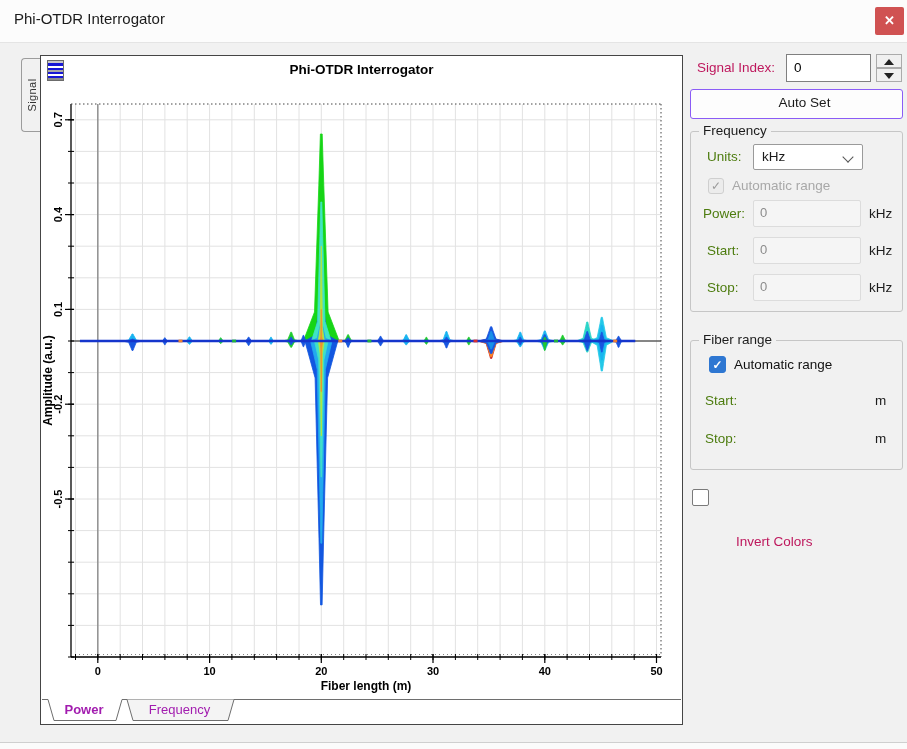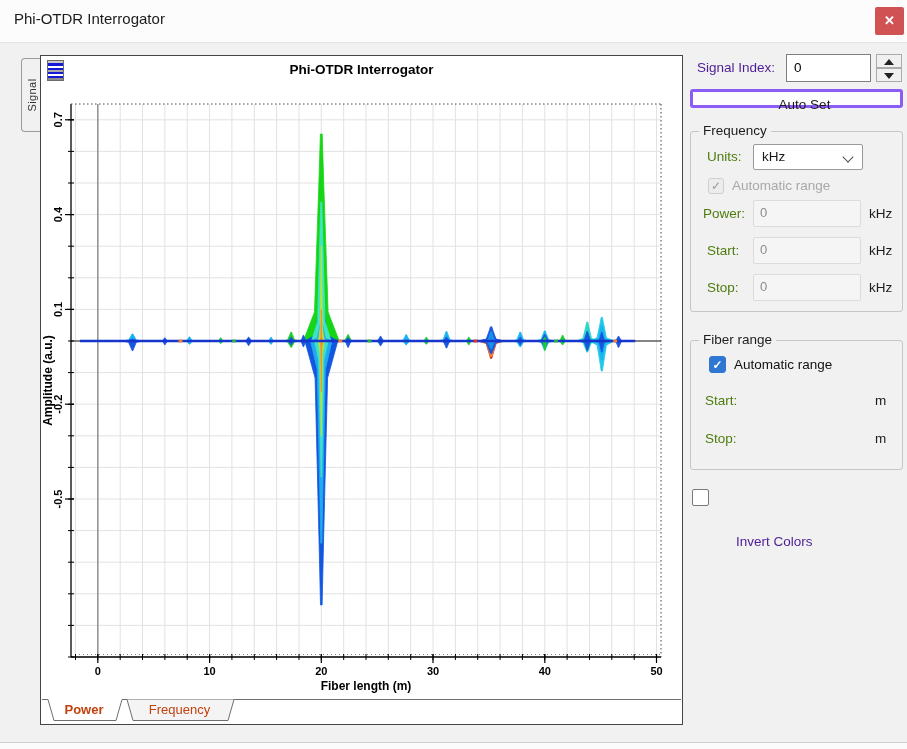--- a/index.html
+++ b/index.html
@@ -26,36 +26,36 @@
   .plot-panel{left:40px;top:55px;width:641px;height:668px;background:#ffffff;
     border:1px solid #454545;box-sizing:content-box;}
   .graph-icon{left:6px;top:4px;width:17px;height:21px;border:1px solid #6b6b6b;box-sizing:border-box;
     background:linear-gradient(#c9c9c9 0 2px,#1717d6 2px 5px,#ffffff 5px 7px,#1717d6 7px 9px,
       #a9a9a9 9px 11px,#1717d6 11px 13px,#ffffff 13px 15px,#1717d6 15px 17px,#8d8d8d 17px 21px);}
   .plot-title{left:0;top:6px;width:641px;text-align:center;font-size:13.5px;font-weight:bold;color:#000;}
   #plot-svg{left:0;top:0;}
 
   
   .tabbar-svg{left:1px;top:643px;}
-  .tab-label{font-size:13px;color:#c2410c;text-align:center;}
+  .tab-label{font-size:13px;color:#a21caf;text-align:center;}
   .tab-label.power{left:7px;top:646px;width:72px;font-weight:bold;}
   .tab-label.freq{left:86px;top:646px;width:105px;}
 
   
-  .lbl{font-size:13.5px;color:#4c1d95;}
+  .lbl{font-size:13.5px;color:#be185d;}
   .signal-index-label{left:697px;top:60px;}
   .spinbox{left:786px;top:54px;width:85px;height:28px;background:#fff;border:1px solid #7f7f7f;box-sizing:border-box;}
   .spinbox span{position:absolute;left:7px;top:5px;font-size:13.5px;color:#000;}
   .spin-btn{left:876px;width:26px;height:14px;background:#f0f0f0;border:1px solid #ababab;box-sizing:border-box;cursor:pointer;}
   .spin-up{top:54px;}
   .spin-down{top:68px;}
   .tri-up{position:absolute;left:7px;top:4px;width:0;height:0;border-left:5px solid transparent;border-right:5px solid transparent;border-bottom:6px solid #222;}
   .tri-down{position:absolute;left:7px;top:4px;width:0;height:0;border-left:5px solid transparent;border-right:5px solid transparent;border-top:6px solid #222;}
 
-  .autoset-btn{left:690px;top:89px;width:213px;height:19px;background:#fdfdfd;border:3px solid #8b5cf6;
+  .autoset-btn{left:690px;top:89px;width:213px;height:30px;background:#fdfdfd;border:1px solid #8b5cf6;
     border-radius:3px;box-sizing:border-box;text-align:center;line-height:25px;font-size:13.5px;cursor:pointer;padding-left:16px;}
 
   .groupbox{border:1px solid #c6c6c6;border-radius:3px;box-sizing:border-box;}
   .group-freq{left:690px;top:131px;width:213px;height:181px;}
   .group-fiber{left:690px;top:340px;width:213px;height:130px;}
   .group-title{position:absolute;top:-9px;left:8px;background:#f1f1f1;padding:0 4px;font-size:13.5px;color:#1c1c1c;}
 
   .combo{position:absolute;left:62px;top:12px;width:110px;height:26px;background:#fff;border:1px solid #9a9a9a;
     border-radius:2px;box-sizing:border-box;cursor:pointer;}
   .combo .val{position:absolute;left:8px;top:4px;font-size:13.5px;}

